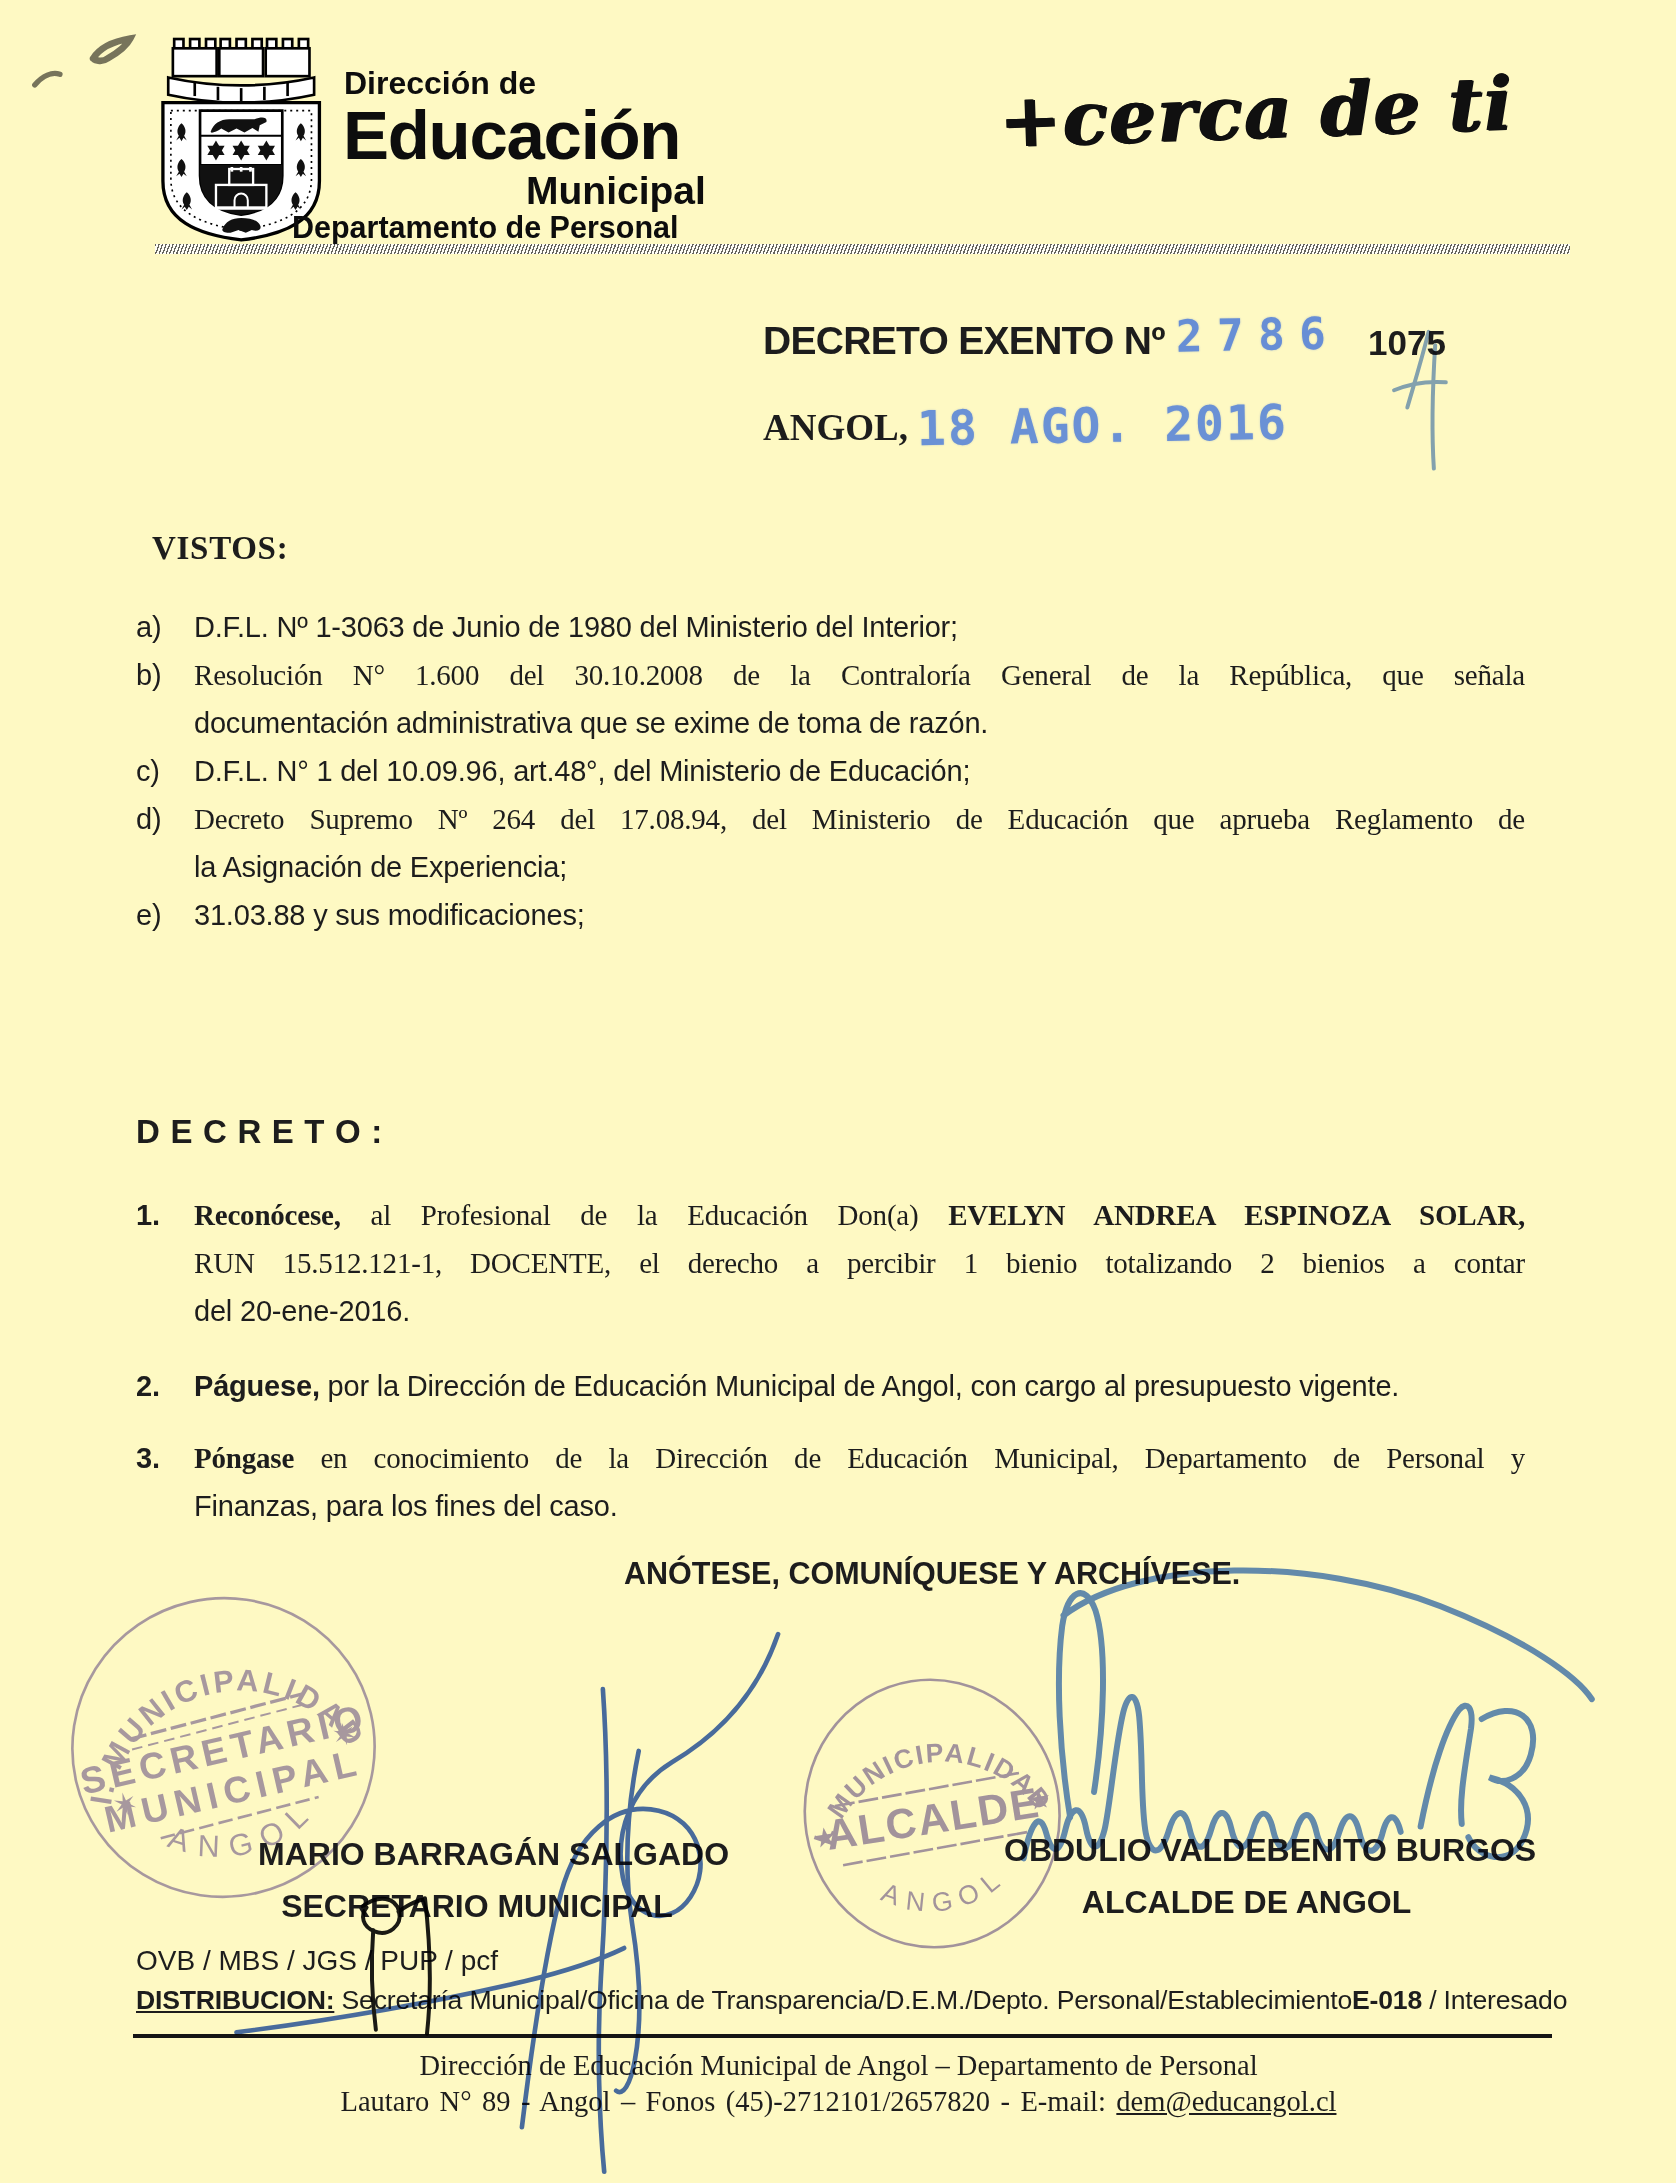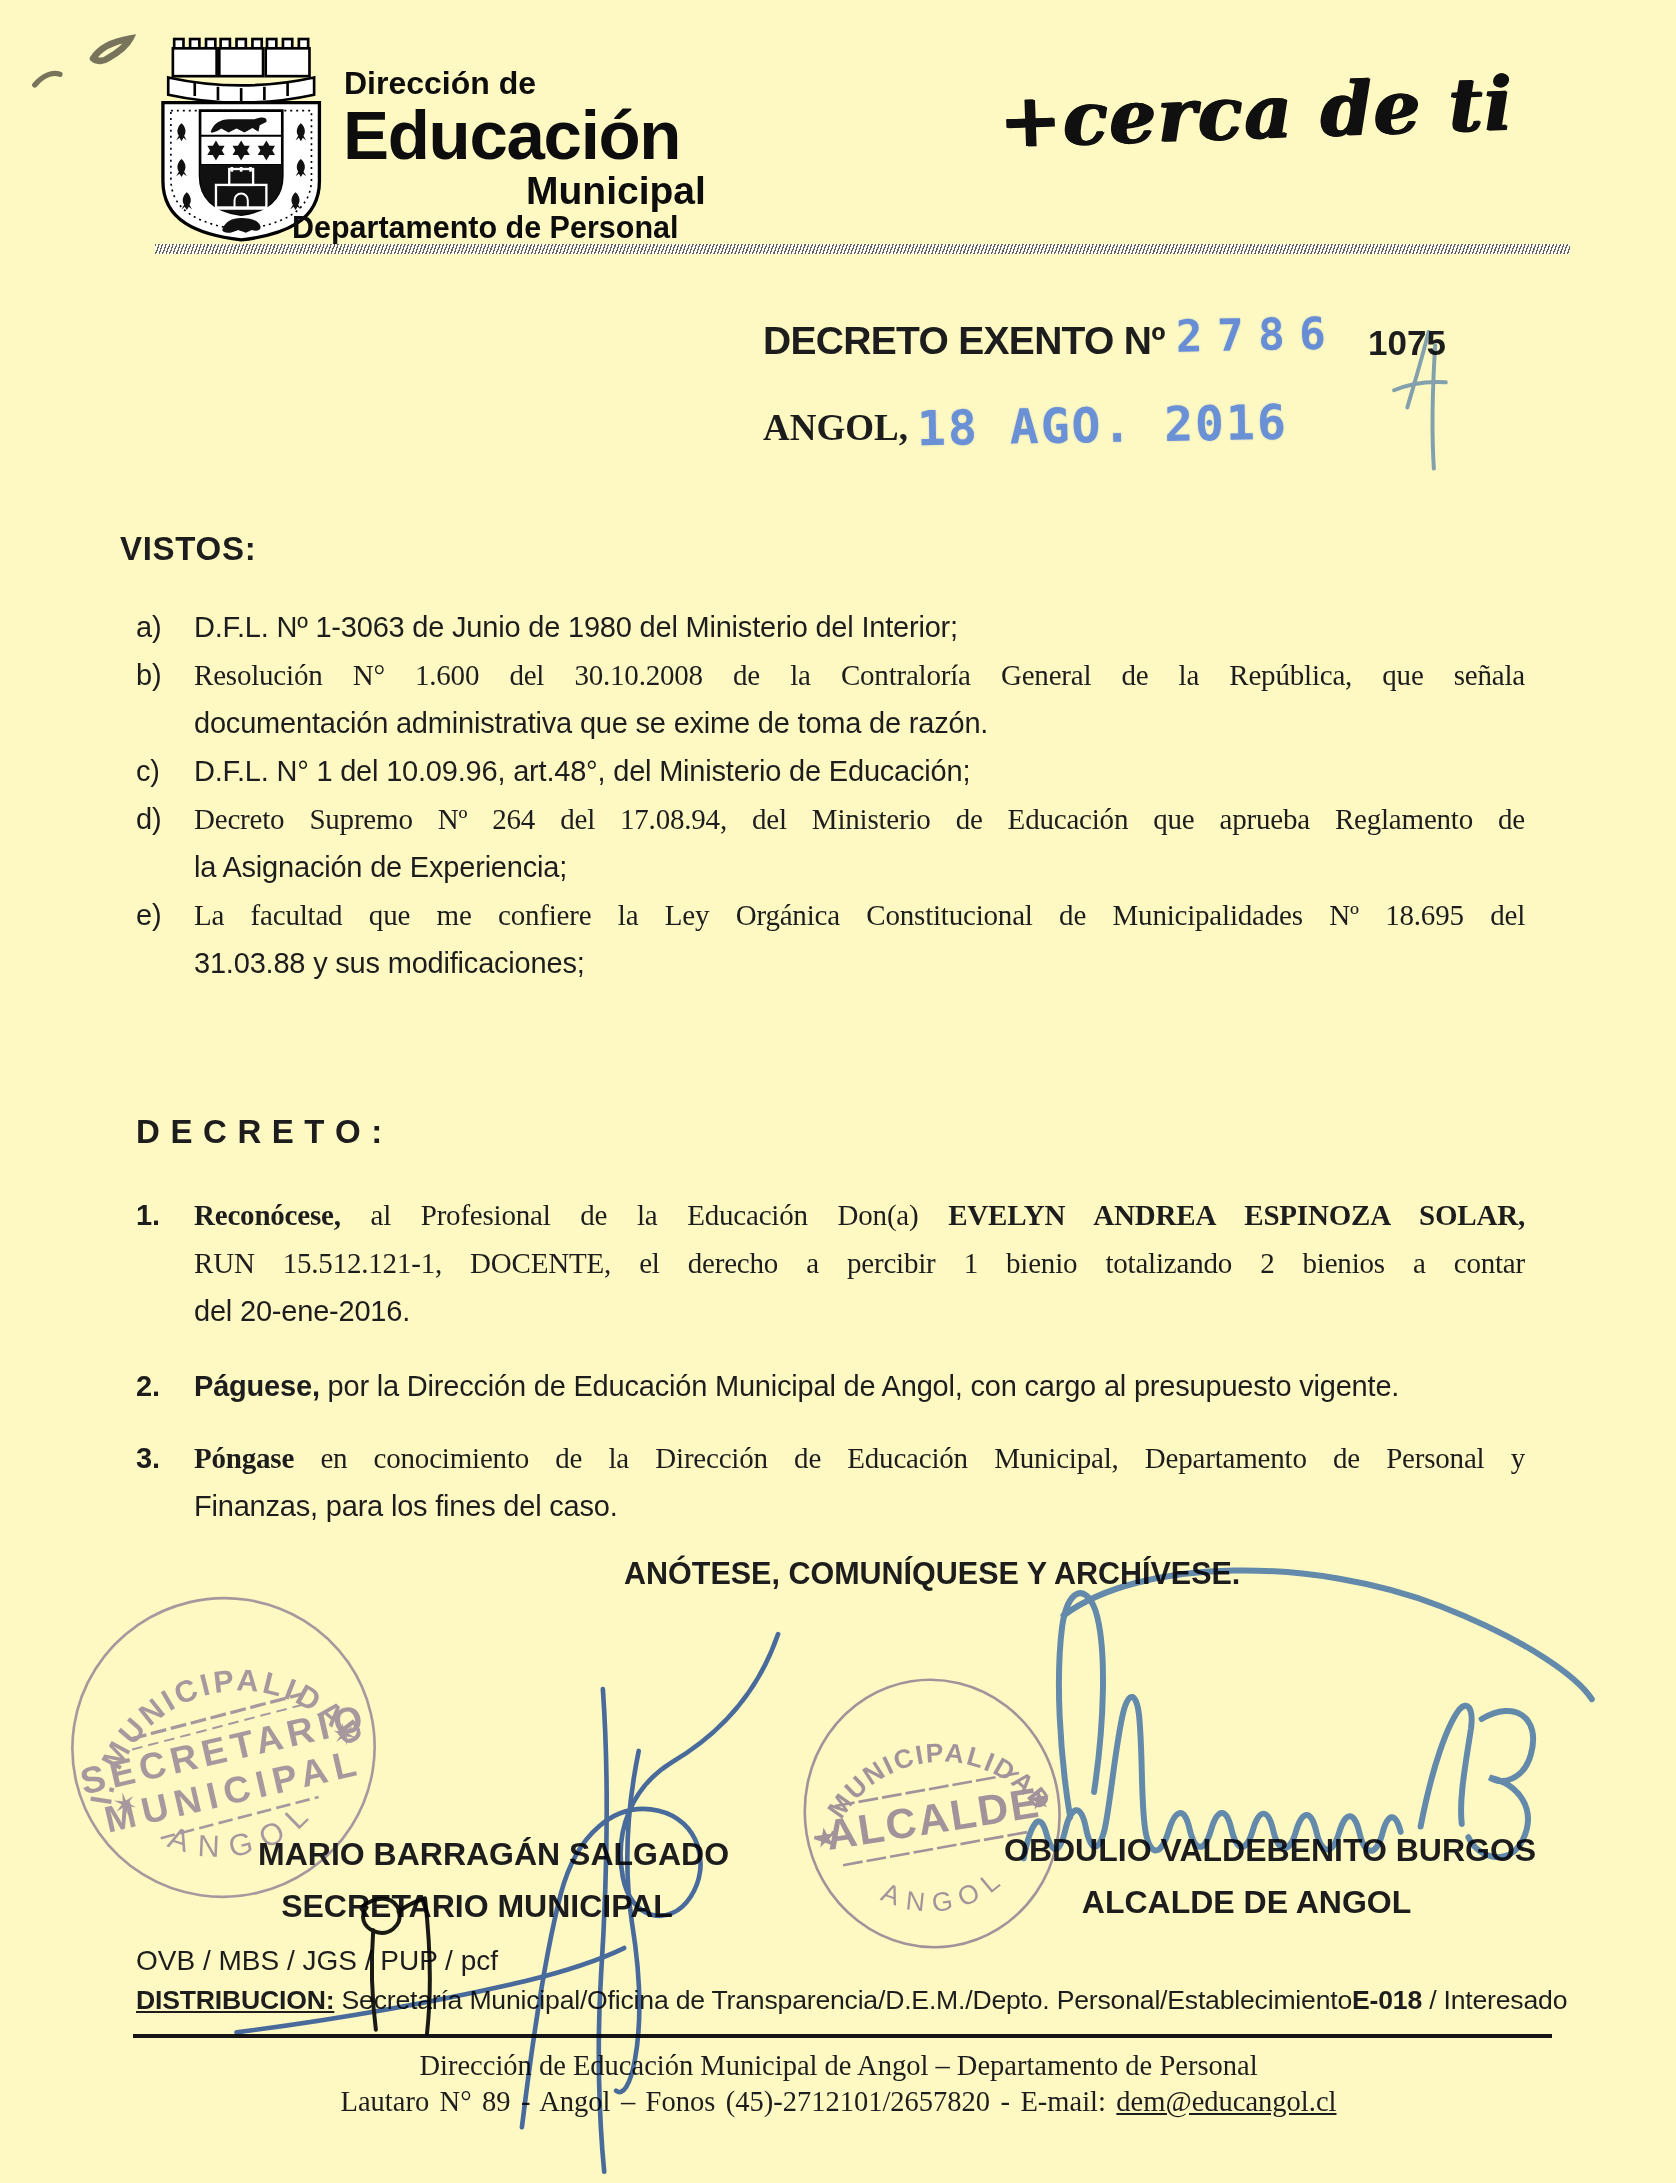--- a/index.html
+++ b/index.html
@@ -26,21 +26,21 @@
          letter-spacing:14.6px;transform:rotate(-1.2deg);opacity:.92;white-space:nowrap;
          text-shadow:0 0 2px rgba(80,120,200,.45);}
   .d-num2{left:1368px;top:323px;font-size:35px;font-weight:bold;}
   .d-city{left:763px;top:406px;font-size:37px;font-weight:bold;font-family:Liberation Serif, serif;}
   .d-date{left:917px;top:397px;font-family:"DejaVu Sans Mono",monospace;font-weight:bold;font-size:48px;
           letter-spacing:2px;transform:rotate(-1deg);opacity:.9;white-space:nowrap;
           text-shadow:0 0 2px rgba(80,120,200,.4);}
 
   
   .sec-h{font-size:33px;font-weight:bold;letter-spacing:0.7px;white-space:nowrap;}
-  .vistos-h{left:120px;top:530px;}
+  .vistos-h{left:152px;top:530px;font-family:Liberation Serif, serif;}
   .vlist{left:136px;top:603px;width:1389px;}
   .dlist{left:136px;top:1191px;width:1389px;}
   .decreto-h{left:136px;top:1113px;}
   .item{display:flex;align-items:flex-start;}
   .ilabel{flex:0 0 58px;width:58px;font-size:29px;line-height:48px;letter-spacing:-0.2px;}
   .ilabel.bold{font-weight:bold;}
   .ilines{flex:1;min-width:0;}
   .ln{font-size:29px;line-height:48px;height:48px;letter-spacing:-0.2px;text-align:justify;overflow:hidden;}
   .ln.j{text-align-last:justify;font-family:Liberation Serif, serif;}
   .ln.l{text-align-last:left;}
@@ -180,21 +180,20 @@
     <div class="item">
       <span class="ilabel">d)</span>
       <div class="ilines">
         <div class="ln j">Decreto Supremo Nº 264 del 17.08.94, del Ministerio de Educación que aprueba Reglamento de</div>
         <div class="ln l">la Asignación de Experiencia;</div>
       </div>
     </div>
     <div class="item">
       <span class="ilabel">e)</span>
       <div class="ilines">
-        <div class="ln j">La facultad que me confiere la Ley Orgánica Constitucional de Municipalidades Nº 18.695 del</div>
         <div class="ln l">31.03.88 y sus modificaciones;</div>
       </div>
     </div>
   </div>
 
   <div class="abs sec-h decreto-h">D E C R E T O :</div>
   <div class="abs dlist">
     <div class="item mb40">
       <span class="ilabel bold">1.</span>
       <div class="ilines">

